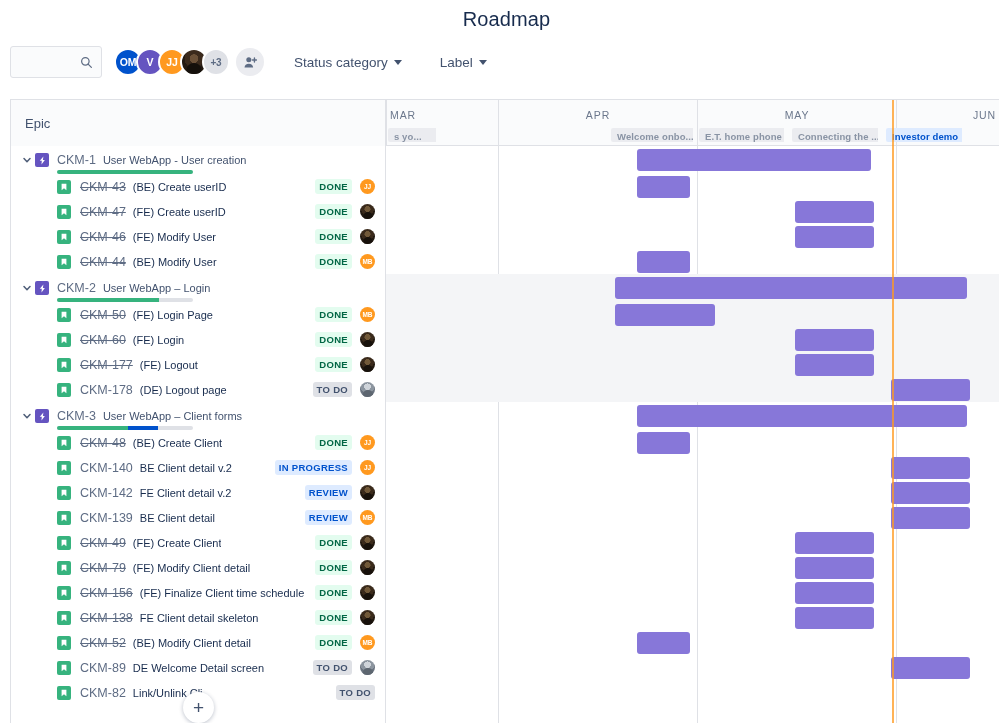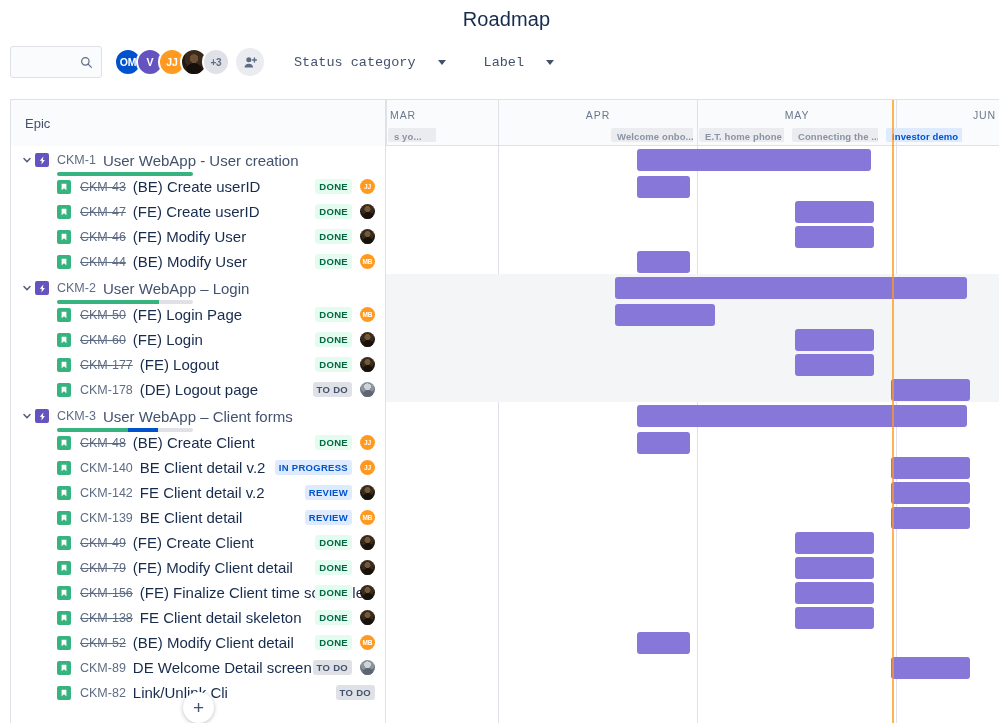--- a/index.html
+++ b/index.html
@@ -69,25 +69,24 @@
     background: #15100b;
   }
   .avatar.more { background: #dfe1e6; color: #5e6c84; font-size: 10px; font-weight: 600; }
   .add-people {
     width: 28px; height: 28px; border-radius: 50%;
     background: #ebecf0; margin-left: 6px;
     display: flex; align-items: center; justify-content: center;
   }
 
   .filter-btn {
-    display: flex; align-items: center; gap: 22px;
+    display: flex; align-items: center; gap: 6px;
     margin-left: 22px; padding: 6px 8px;
     font-size: 13.5px; color: #42526e; border-radius: 3px;
     cursor: pointer;
-    font-family: Liberation Mono, monospace;
   }
   .chev { width: 0; height: 0; border-left: 4px solid transparent; border-right: 4px solid transparent; border-top: 5px solid #42526e; }
 
   
   .board {
     position: absolute;
     left: 10px; top: 99px;
     width: 989px; height: 624px;
     border: 1px solid #dfe1e6;
     border-right: 0; border-bottom: 0;
@@ -179,21 +178,21 @@
   .task-icon {
     width: 14px; height: 14px; border-radius: 2px;
     background: #36b37e; margin-left: 46px; margin-right: 9px;
     display: flex; align-items: center; justify-content: center;
     flex: 0 0 auto;
   }
   .key {
     font-size: 12.5px; color: #5e6c84; margin-right: 7px; white-space: nowrap;
   }
   .key.done { text-decoration: line-through; }
-  .summary { font-size: 15px; color: #172b4d; white-space: nowrap; overflow: hidden; }
+  .summary { font-size: 11px; color: #172b4d; white-space: nowrap; overflow: hidden; }
   .epic .summary { color: #42526e; }
 
   .epic-text { position: relative; display: flex; align-items: center; }
   .progress {
     position: absolute; left: 0; bottom: -7px;
     height: 4px; width: 136px; border-radius: 2px;
     background: #dfe1e6; display: flex; overflow: hidden;
   }
   .progress i { display: block; height: 100%; }
   .seg-done { background: #36b37e; }

